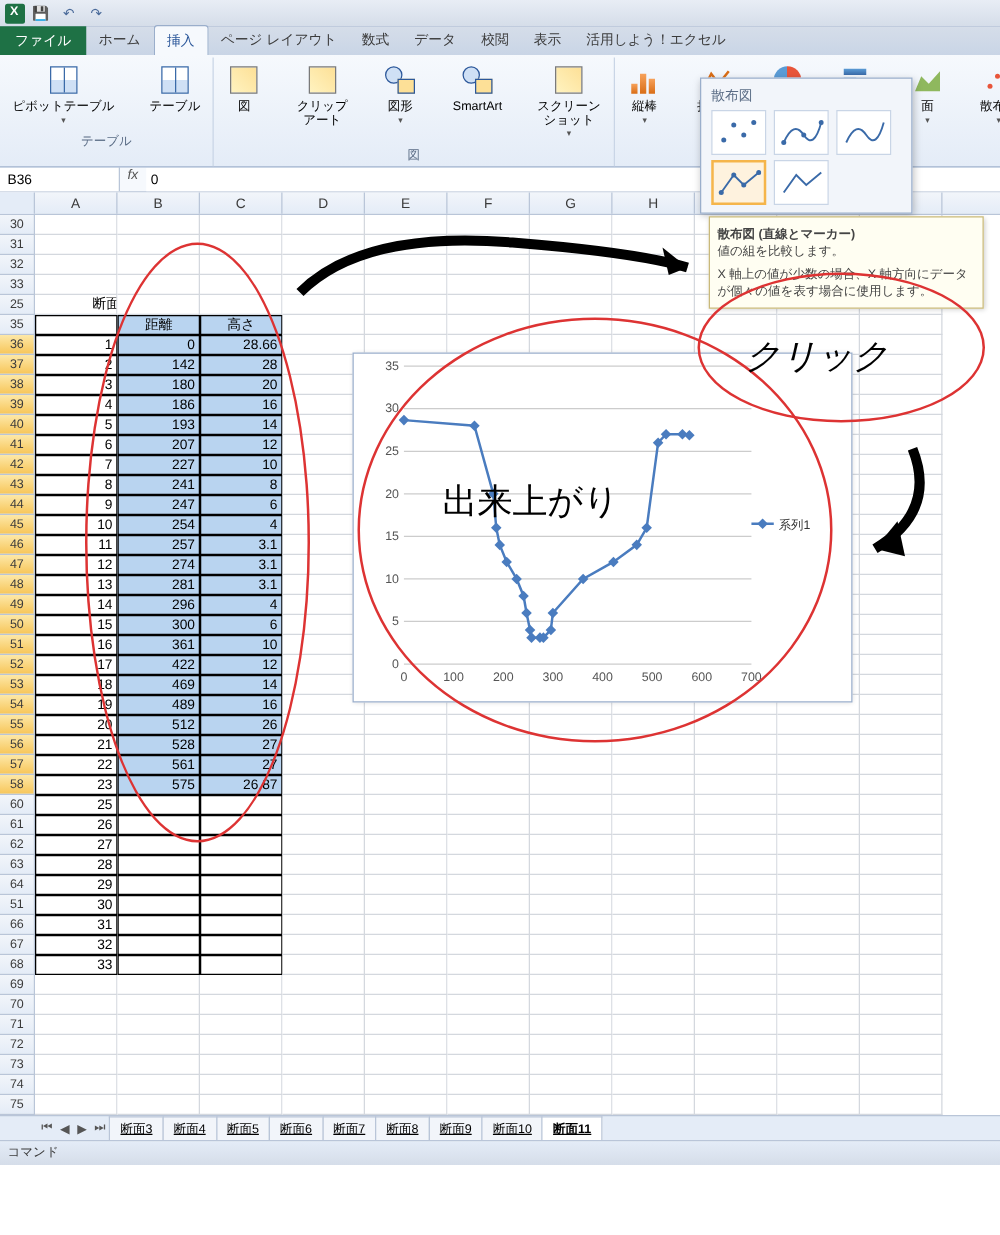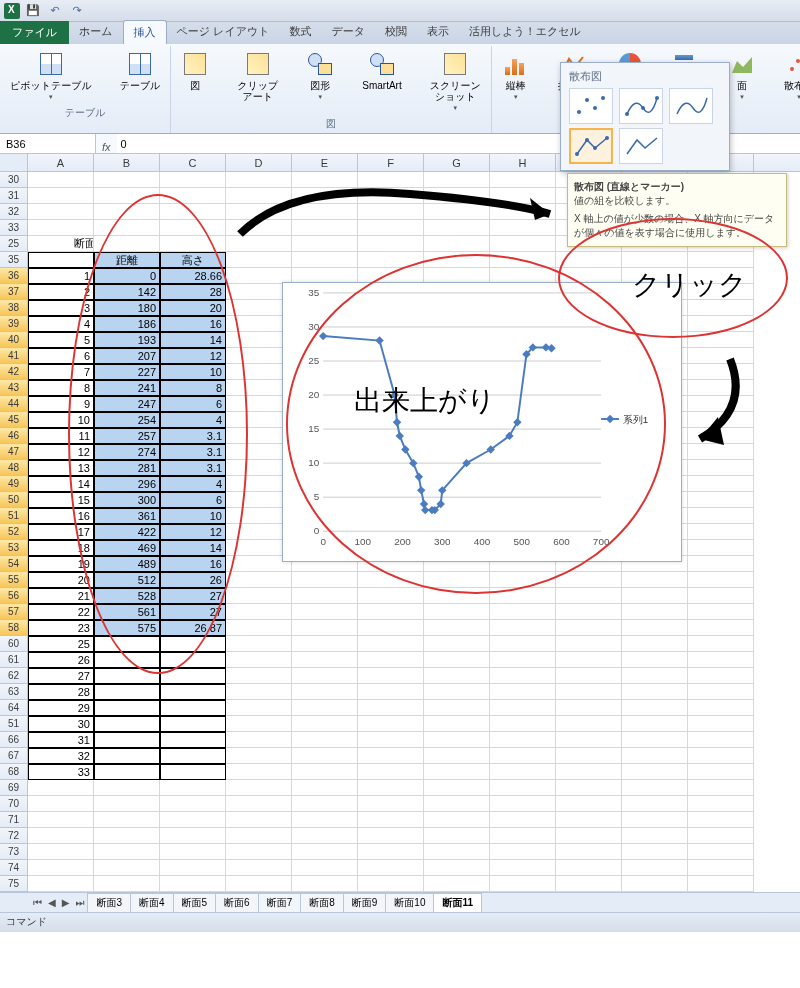--- a/index.html
+++ b/index.html
@@ -48,21 +48,21 @@
 .scatter-pop { position: absolute; left: 560px; top: 18px; background: #f2f5fa; border: 1px solid #9aaecb; box-shadow: 1px 2px 6px rgba(0,0,0,.25); padding: 4px; z-index: 5; width: 170px; }
 .scatter-pop-title { font-size: 11px; color: #5a6c85; padding: 2px 4px; }
 .sp-row { display: flex; gap: 6px; padding: 2px 4px; }
 .sp-item { width: 44px; height: 36px; border: 1px solid #c9d5e6; background: #fff; display: flex; align-items: center; justify-content: center; }
 .sp-item.sel { border: 2px solid #f5b54b; background: #fef2de; }
 .sp-item svg { width: 36px; height: 28px; }
 .sp-tip { position: absolute; left: 6px; top: 110px; width: 220px; background: #fffef2; border: 1px solid #c9b97a; padding: 6px; font-size: 10px; color: #444; box-shadow: 1px 1px 4px rgba(0,0,0,.2); }
 .sp-tip b { display: block; margin-bottom: 0; }
 
 
-.fxbar { display: flex; align-items: flex-end; border-bottom: 1px solid #b9c5d8; height: 20px; background: #f6f9fd; }
+.fxbar { display: flex; align-items: flex-start; border-bottom: 1px solid #b9c5d8; height: 20px; background: #f6f9fd; }
 .namebox { width: 96px; border-right: 1px solid #b9c5d8; padding: 0 6px; font-size: 11px; display: flex; align-items: center; height: 100%; background: #fff; }
 .fx-lbl { padding: 0 6px; font-style: italic; color: #555; }
 .fx-in { flex: 1; padding: 0 4px; background: #fff; height: 100%; display: flex; align-items: center; }
 
 
 .sheet-area { position: relative; }
 .col-hdrs { display: flex; background: linear-gradient(#f2f5fa, #e4ecf7); border-bottom: 1px solid #b9c5d8; height: 18px; }
 .corner { width: 28px; border-right: 1px solid #b9c5d8; background: #e4ecf7; }
 .ch { width: 66px; text-align: center; border-right: 1px solid #b9c5d8; font-size: 11px; line-height: 18px; color: #3b3b3b; }
 .rows { }
@@ -78,21 +78,21 @@
 .chart-box { position: absolute; left: 282px; top: 128px; width: 400px; height: 280px; border: 1px solid #9aaecb; background: #fff; box-shadow: 0 0 4px rgba(0,0,0,.15); }
 .chart-box svg { width: 100%; height: 100%; }
 
 
 .anno { position: absolute; font-size: 28px; font-family: "YuGothic", sans-serif; color: #000; z-index: 20; pointer-events: none; }
 .red-ell { position: absolute; border: 2px solid #d33; border-radius: 50%; z-index: 10; pointer-events: none; }
 .arrow-svg { position: absolute; z-index: 15; pointer-events: none; }
 
 
 .sheet-tabs { display: flex; align-items: center; height: 20px; background: #e4ecf7; border-top: 1px solid #b9c5d8; font-size: 10px; padding-left: 30px; gap: 0; }
-.sht { padding: 2px 8px; border: 1px solid #b9c5d8; border-bottom: none; background: #f2f5fa; margin-right: -1px; }
+.sht { padding: 2px 8px; border: 1px solid #b9c5d8; border-bottom: none; background: #f2f5fa; margin-right: -1px; text-decoration: underline; }
 .sht.act { background: #fff; font-weight: bold; }
 .nav-btn { padding: 0 3px; color: #555; }
 .statusbar { height: 20px; background: linear-gradient(#e4ecf7, #d5dde9); border-top: 1px solid #b9c5d8; font-size: 10px; padding: 2px 6px; color: #3b3b3b; }
 </style>
 </head>
 <body>
 
 <div class="titlebar">
   <div class="app-icon"></div>
   <div class="qat-btn">💾</div>
@@ -1029,21 +1029,21 @@
         <line x1="320" y1="137" x2="338" y2="137" stroke="#4a7cbf" stroke-width="2"></line>
         <text x="342" y="141" font-size="10" fill="#333">系列1</text>
       </svg>
   </div>
 
   <div class="red-ell" style="left:68px; top:40px; width:180px; height:480px;"></div>
   <div class="red-ell" style="left:286px; top:100px; width:380px; height:340px;"></div>
   <div class="red-ell" style="left:558px; top:64px; width:230px; height:120px;"></div>
 
   <div class="anno" style="left:354px; top:228px;">出来上がり</div>
-  <div class="anno" style="left:632px; top:112px;">クリック</div>
+  <div class="anno" style="left:596px; top:112px;font-style:italic;">クリック</div>
 
   <svg class="arrow-svg" style="left:230px; top:30px; width:340px; height:60px" viewBox="0 0 340 60">
     <path d="M10,50 Q60,0 180,10 Q280,18 320,30" fill="none" stroke="#000" stroke-width="8"></path>
     <polygon points="320,30 300,14 305,36" fill="#000"></polygon>
   </svg>
   <svg class="arrow-svg" style="left:640px; top:195px; width:110px; height:110px" viewBox="0 0 110 110">
     <path d="M90,10 Q110,60 60,90" fill="none" stroke="#000" stroke-width="8"></path>
     <polygon points="60,90 78,68 84,96" fill="#000"></polygon>
   </svg>
 </div>

